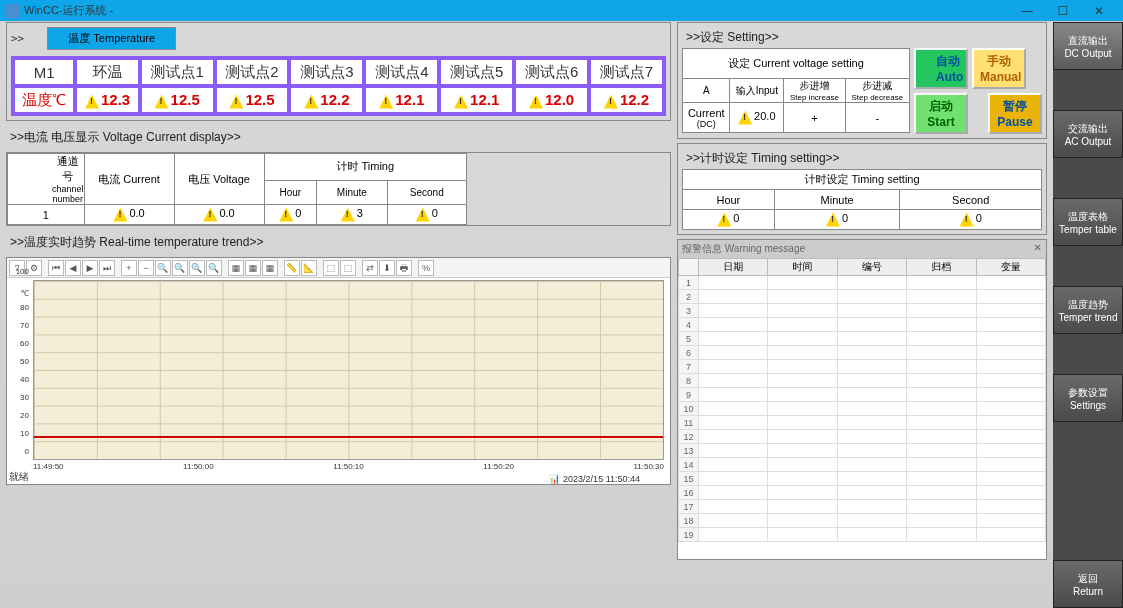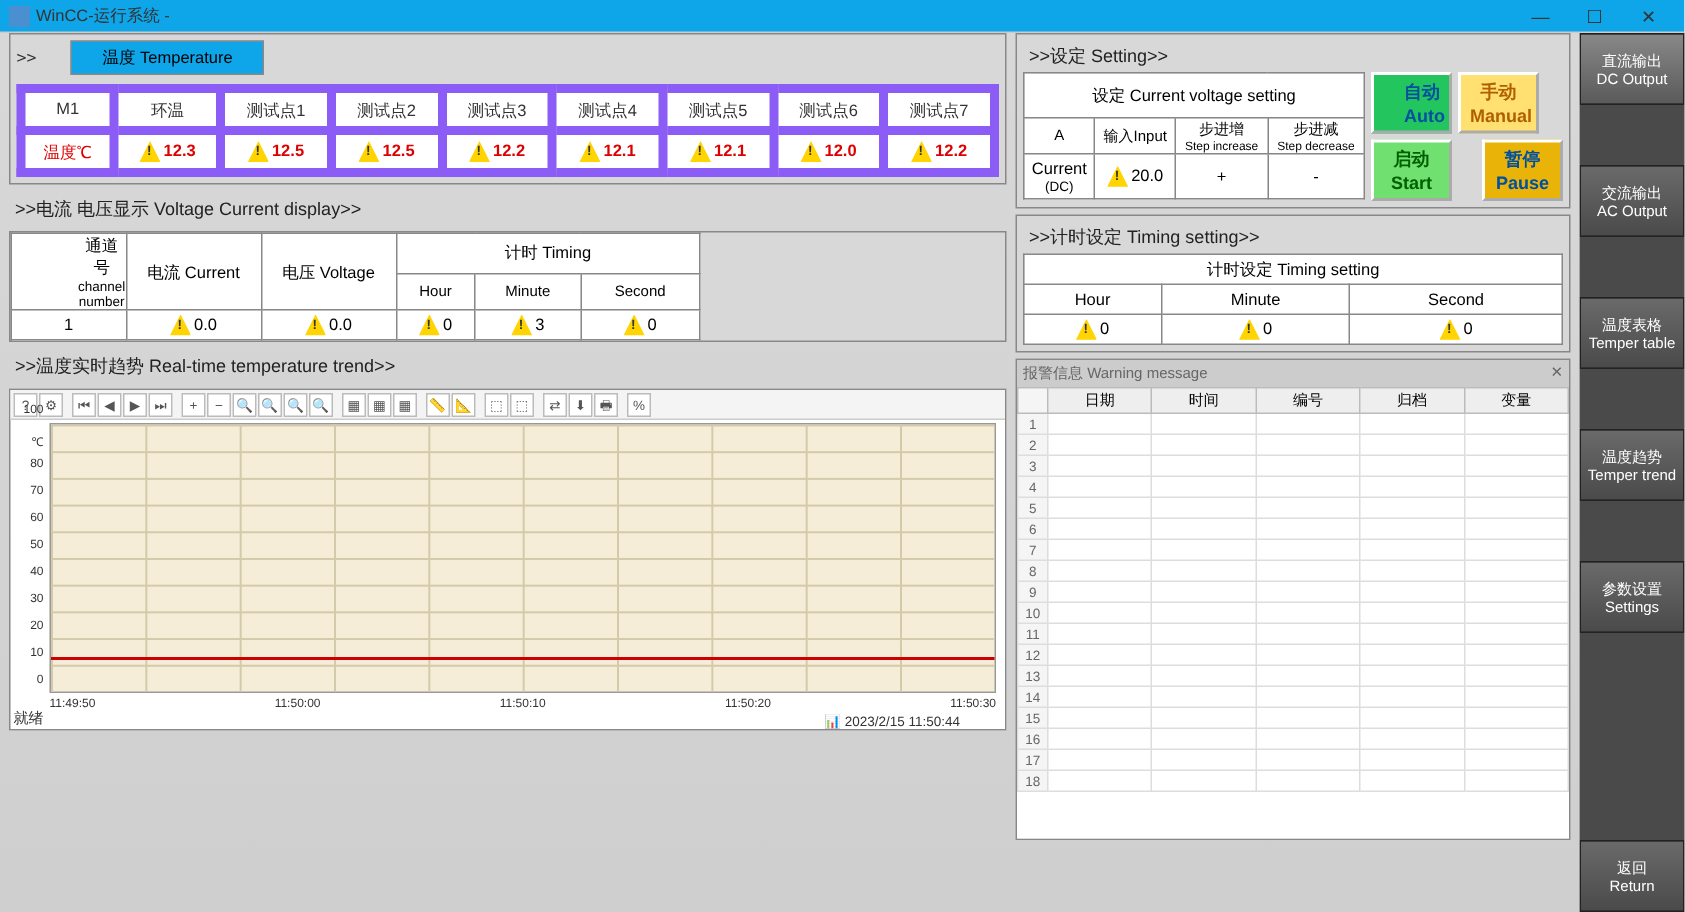--- a/index.html
+++ b/index.html
@@ -17,21 +17,21 @@
 .dt { color: #1560d0; font-size: 13px; width: 150px; text-align: center; }
 .user { color: #1560d0; font-size: 12px; width: 130px; }
 .user .name { margin-left: 18px; }
 .body { display: flex; gap: 6px; padding: 0 6px; height: 538px; }
 .left { flex: 1; display: flex; flex-direction: column; gap: 4px; }
 .right { width: 370px; display: flex; flex-direction: column; gap: 4px; }
 .panel { background: #d8d8d8; border: 1px solid #888; padding: 4px; }
 .panelhead { font-size: 12px; color: #222; padding: 2px 4px; }
 .tabbtn { background: #0ea5e9; border: 1px solid #888; padding: 3px 20px; font-size: 11px; display: inline-block; margin-left: 20px; }
 .temptbl { border-collapse: collapse; width: 100%; margin-top: 6px; }
-.temptbl td { border: 6px solid #8b5cf6; text-align: center; height: 28px; background: #fff; font-size: 11px; }
+.temptbl td { border: 4px solid #8b5cf6; text-align: center; height: 28px; background: #fff; font-size: 15px; }
 .temptbl .hdr td { background: #fff; color: #333; }
 .temptbl .val { color: #d00; font-weight: bold; }
 .warn { display: inline-block; width: 14px; height: 14px; background: #ffd400; clip-path: polygon(50% 0, 100% 100%, 0 100%); position: relative; margin-right: 2px; vertical-align: middle; }
 .warn::after { content: "!"; position: absolute; left: 5px; top: 1px; font-size: 9px; font-weight: bold; color: #333; }
 .sechead { font-size: 12px; color: #222; padding: 4px 0 2px 4px; }
 .vctbl { border-collapse: collapse; width: 460px; }
 .vctbl td { border: 1px solid #888; background: #fff; text-align: center; height: 20px; font-size: 11px; }
 .vctbl .sub td { height: 18px; font-size: 10px; }
 .trendbox { background: #fff; border: 1px solid #888; height: 228px; position: relative; }
 .toolbar { height: 20px; background: #f4f4f4; border-bottom: 1px solid #ccc; display: flex; align-items: center; padding: 0 2px; gap: 1px; }
@@ -446,20 +446,28 @@
                     <td></td>
                   </tr>
                   <tr>
                     <td class="rn">18</td>
                     <td></td>
                     <td></td>
                     <td></td>
                     <td></td>
                     <td></td>
                   </tr>
+                  <tr>
+                    <td class="rn">19</td>
+                    <td></td>
+                    <td></td>
+                    <td></td>
+                    <td></td>
+                    <td></td>
+                  </tr>
                 </tbody>
           </table>
         </div>
       </div>
     </div>
   </div>
 </div>
 
 <div class="sidebar" id="sidebar">
       <div class="sidebtn active">

